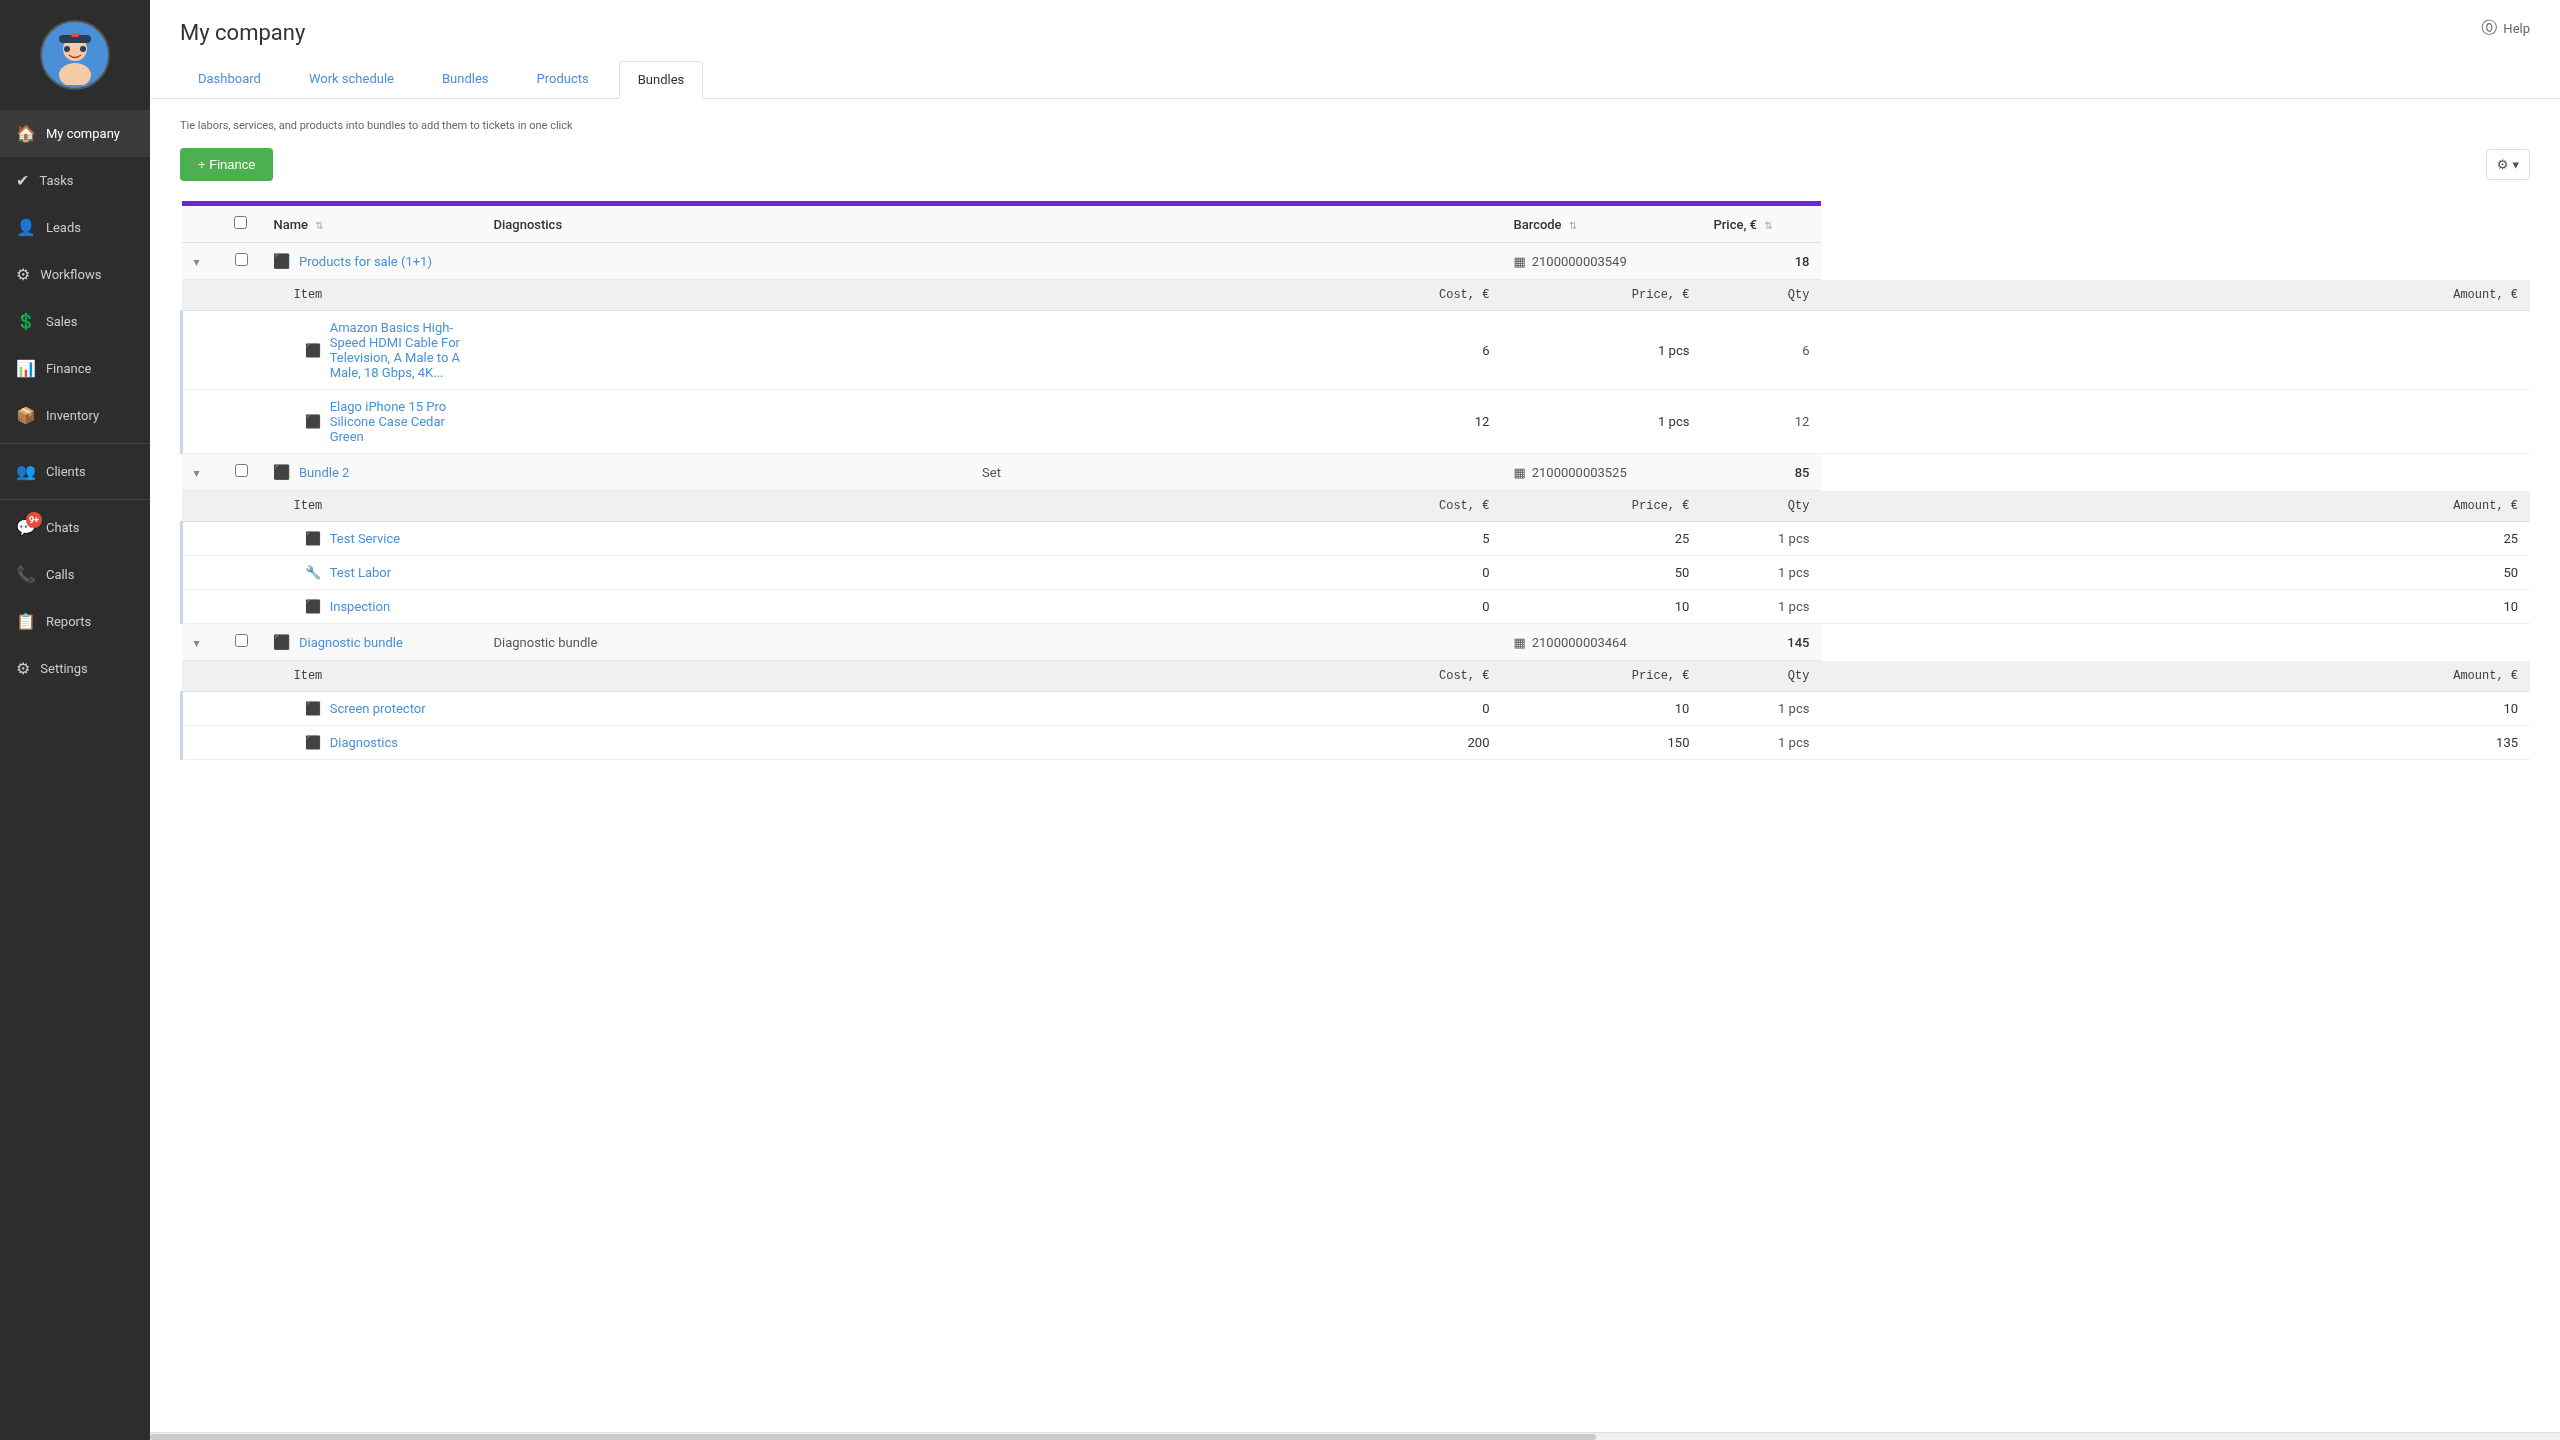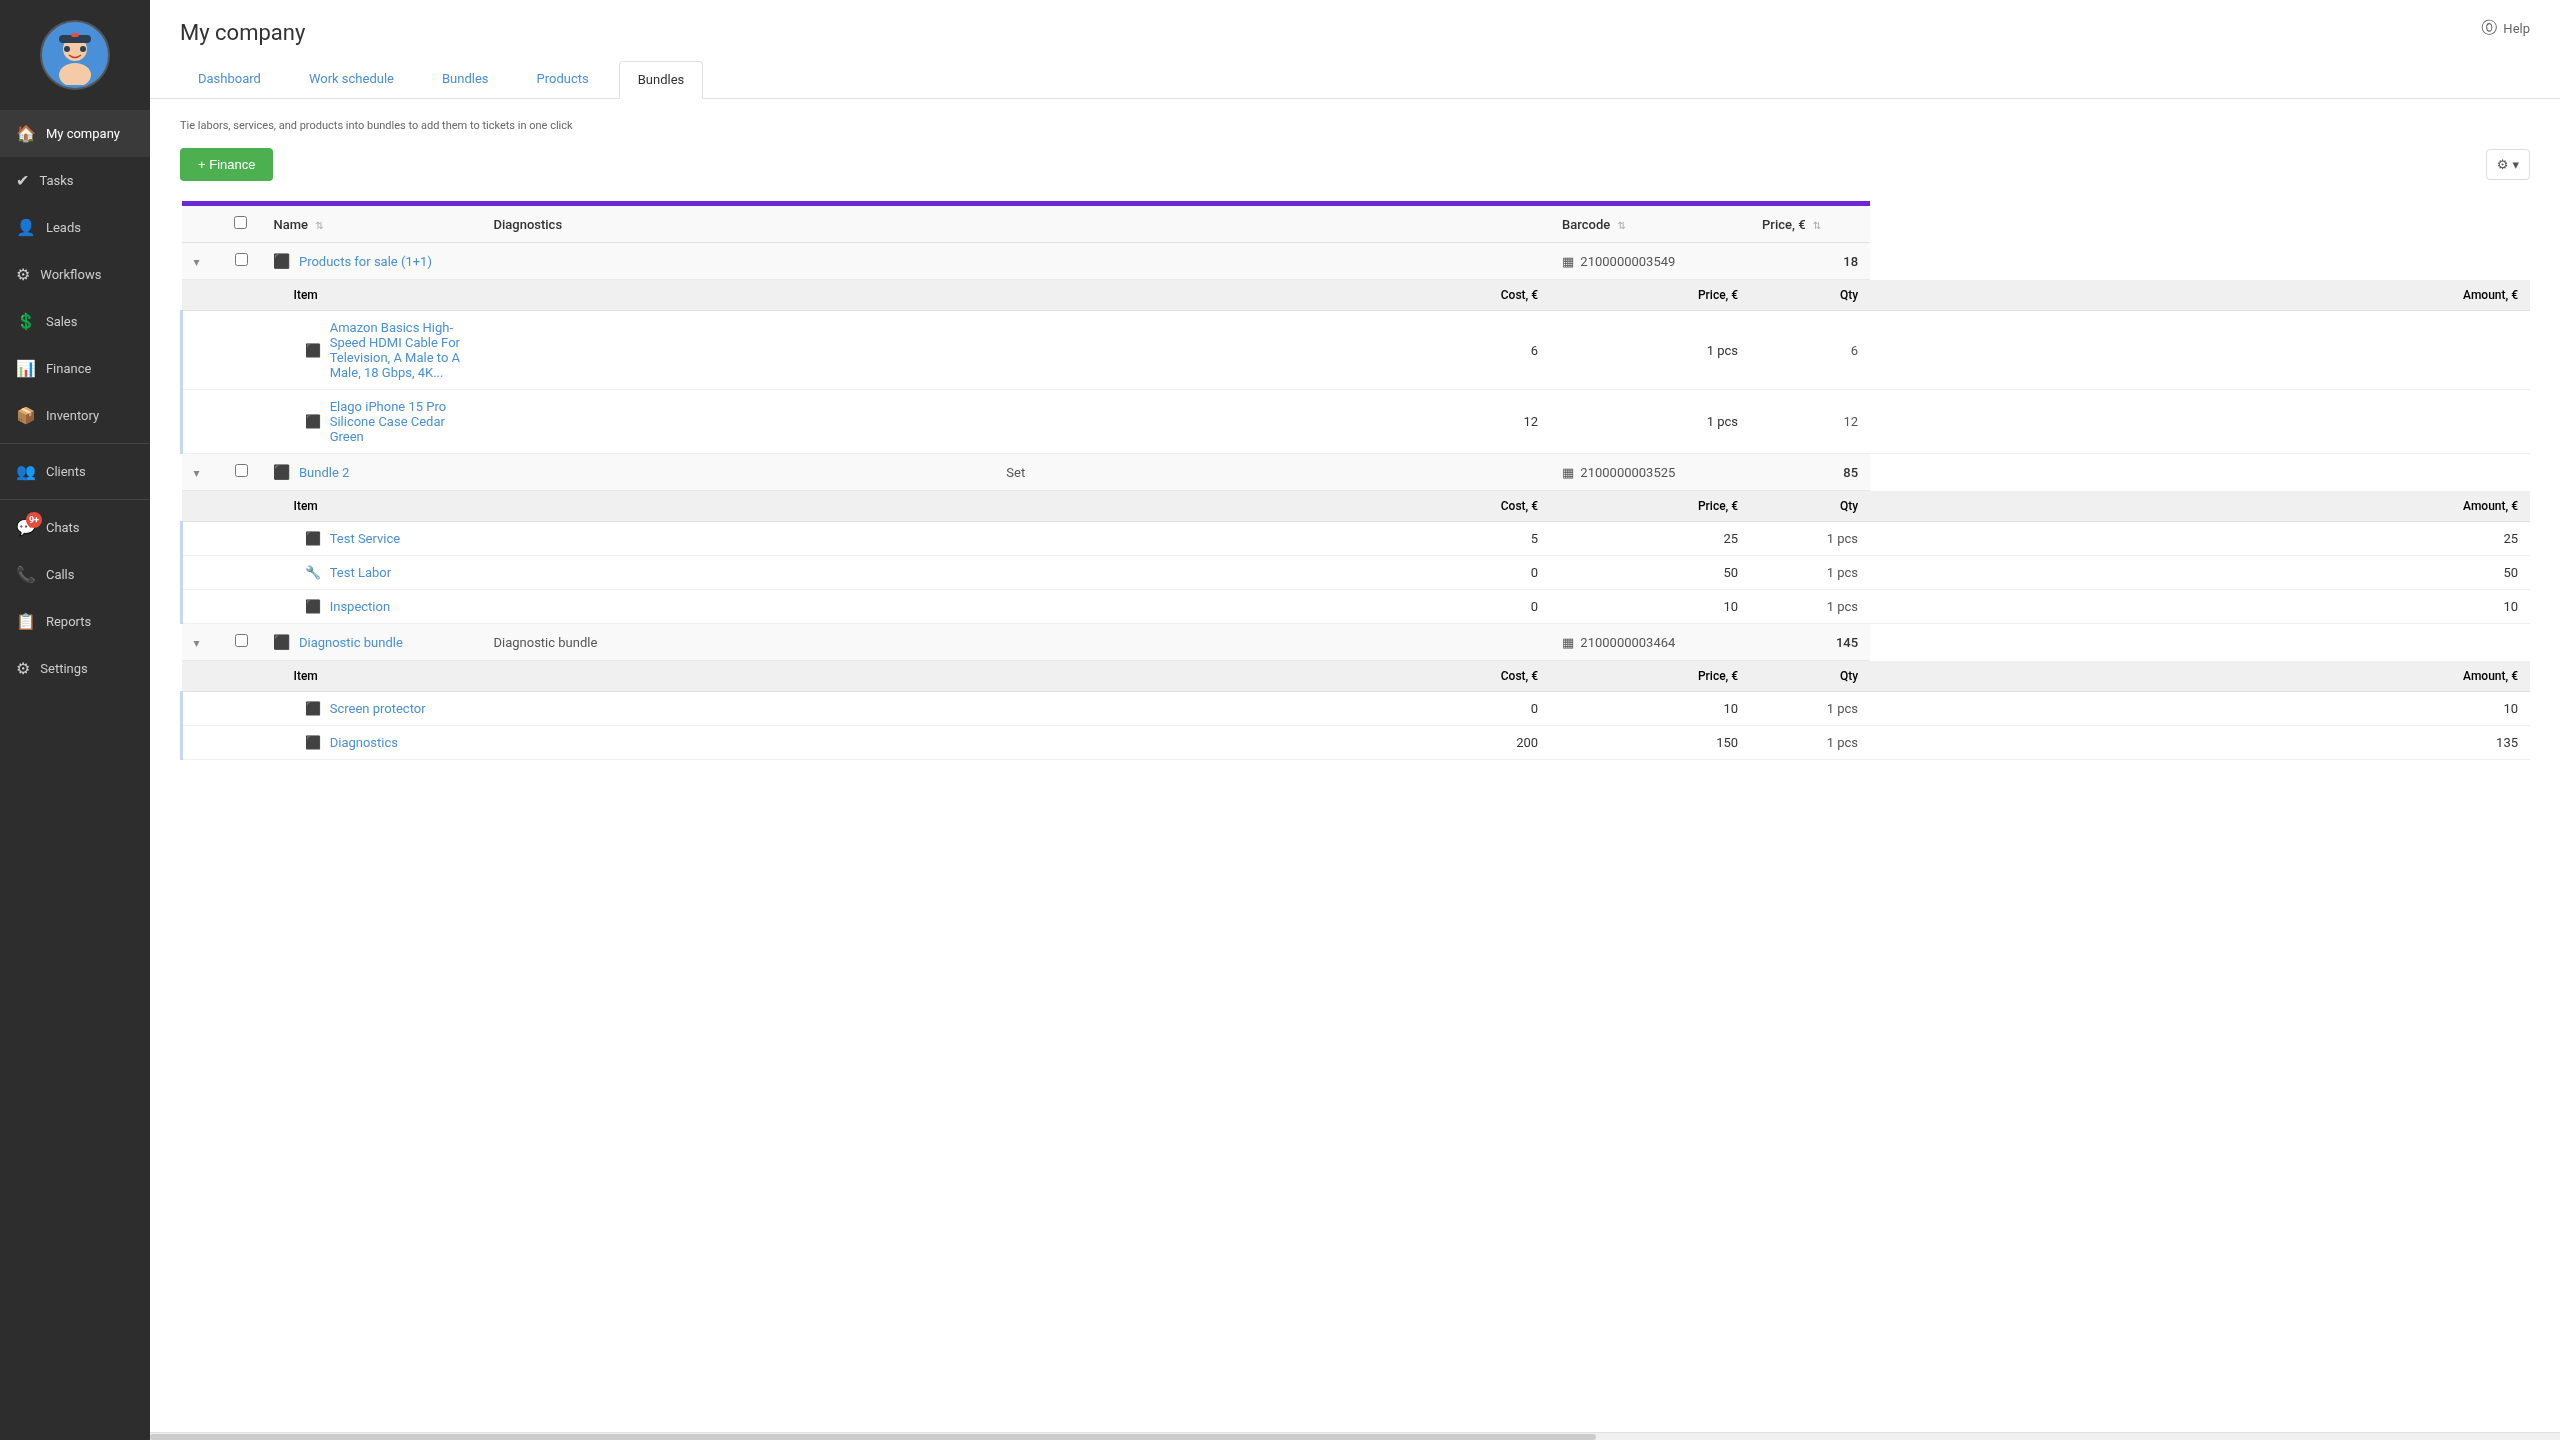--- a/index.html
+++ b/index.html
@@ -196,23 +196,24 @@
     .barcode-cell { display: flex; align-items: center; gap: 6px; color: #555; }
     .price-cell { text-align: right; font-weight: 500; color: #333; }
     .collapse-btn { color: #888; cursor: pointer; font-size: 12px; }
     .check-col { text-align: center; }
 
     
     .items-header-row td {
       background: #f0f0f0;
       padding: 8px 12px;
       font-weight: 500;
-      color: #000000;
+      color: #404040;
       border-bottom: 1px solid #e0e0e0;
       font-size: 12px;
+      font-family: Liberation Mono, monospace;
     }
     .items-header-row .item-col { padding-left: 32px; }
     .item-row td {
       padding: 9px 12px;
       border-bottom: 1px solid #f0f0f0;
       background: #fff;
     }
     .item-row .item-name-cell {
       display: flex;
       align-items: center;

